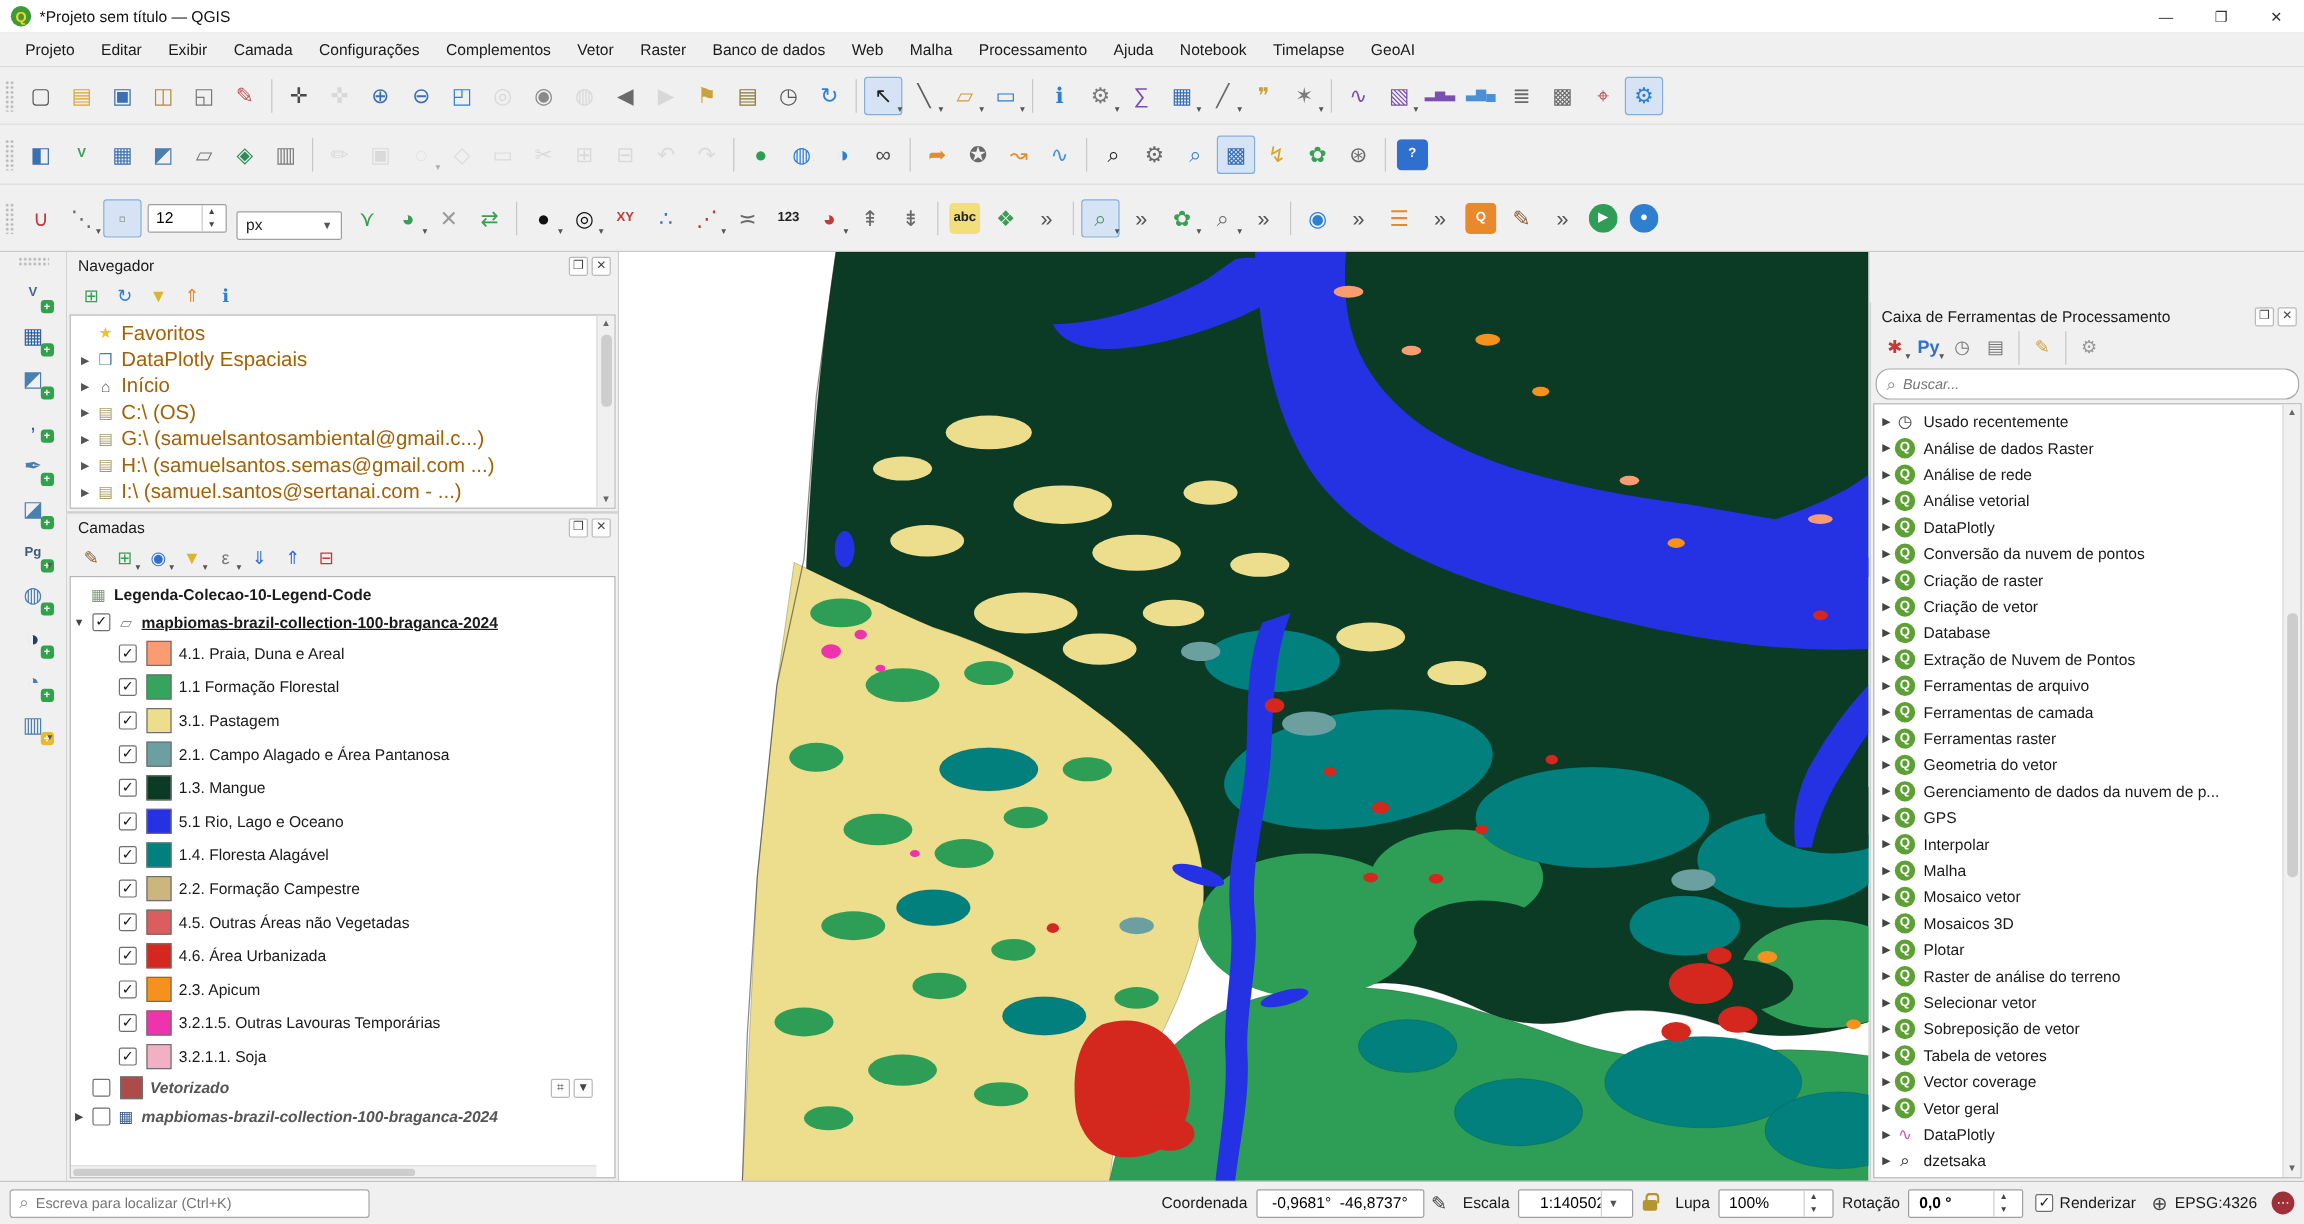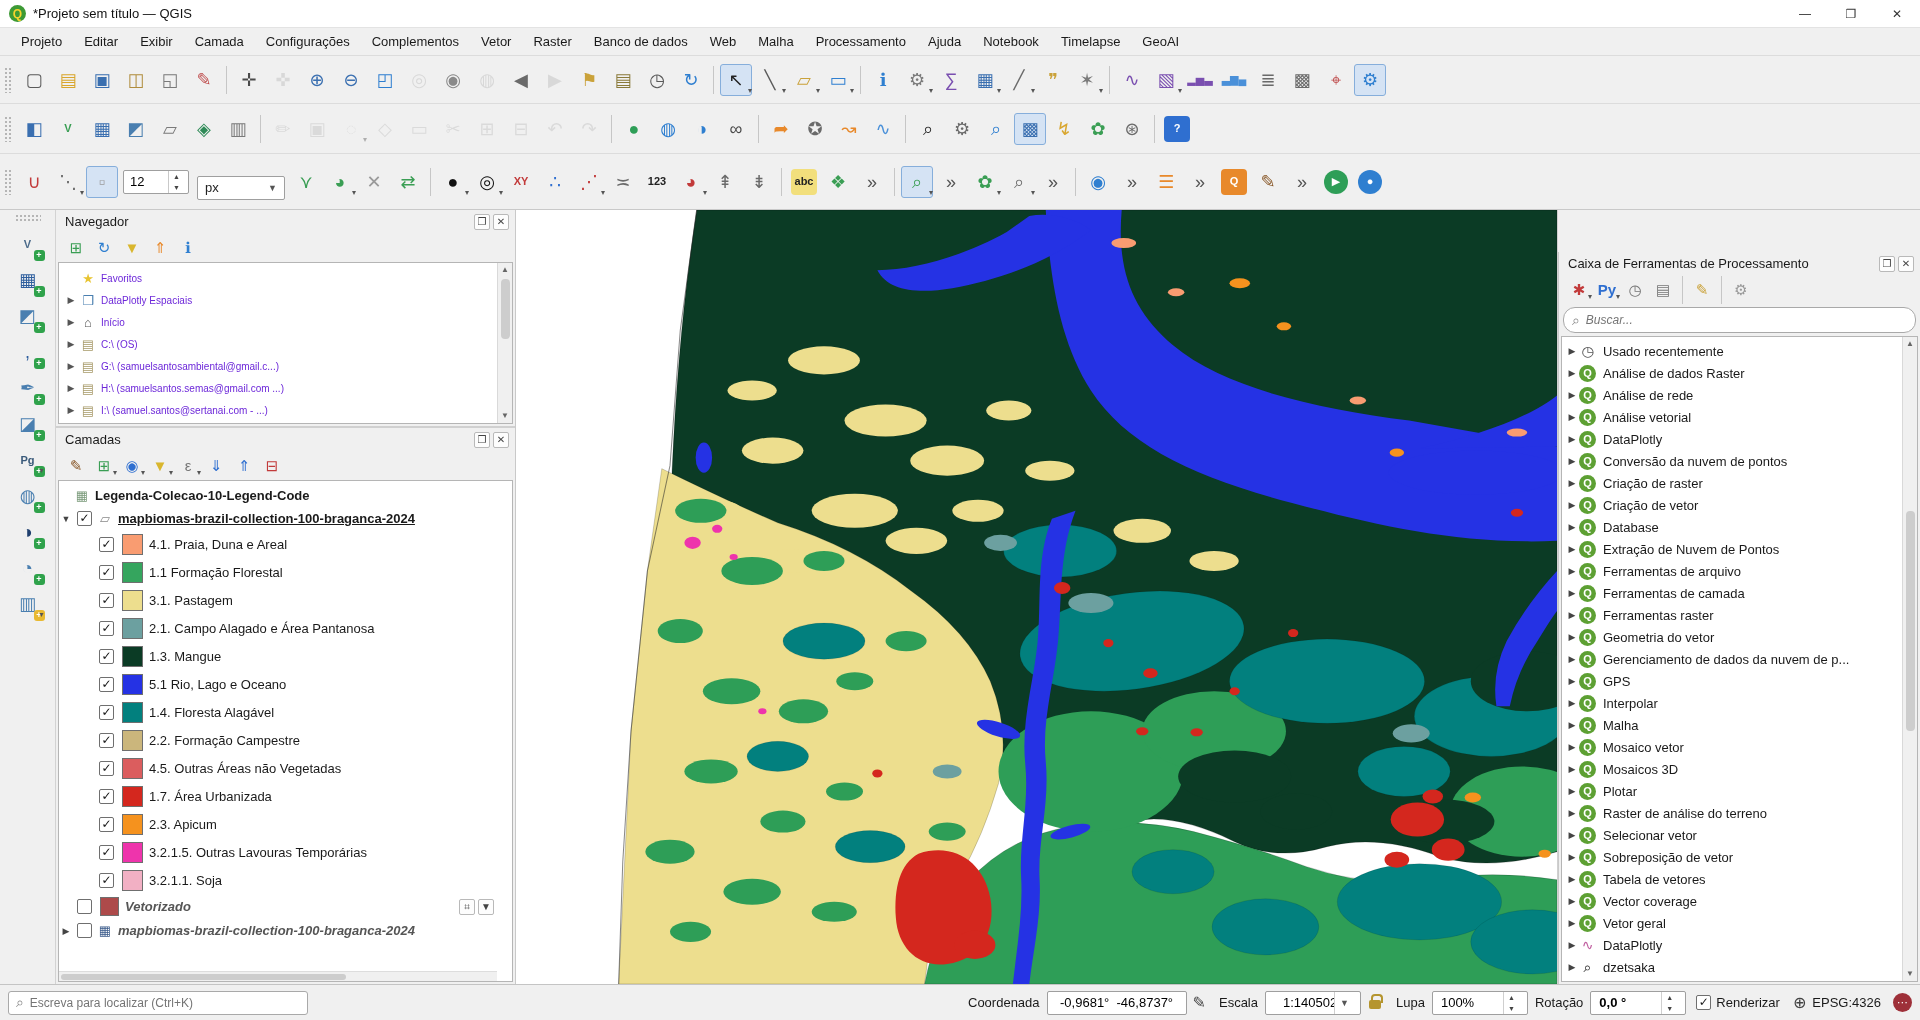--- a/index.html
+++ b/index.html
@@ -58,21 +58,21 @@
   .panel-title { font-size:13px; color:#1a1a1a; flex:1; }
   .panel-btn { width:16px; height:16px; display:flex; align-items:center; justify-content:center; font-size:10px; color:#444; margin-left:3px; border:1px solid #b9b9b9; background:#fdfdfd; border-radius:2px; }
   .panel-tools { height:29px; display:flex; align-items:center; padding-left:6px; }
   .panel-tools .tb-icon { width:26px; height:24px; }
   .panel-tools .tb-icon .glyph { font-size:15px; }
   .tree { flex:1; background:#fff; border:1px solid #b5b5b5; margin:0 2px 2px 2px; position:relative; overflow:hidden; }
 
   .nav-row { height:22px; display:flex; align-items:center; }
   .nav-arrow { width:16px; text-align:center; font-size:9px; color:#555; margin-left:4px; }
   .nav-ic { width:18px; text-align:center; font-size:13px; margin-right:4px; }
-  .nav-label { font-size:10px; color:#6d28d9; white-space:nowrap; }
+  .nav-label { font-size:17px; color:#a16207; white-space:nowrap; }
 
   .vscroll { position:absolute; top:0; right:0; width:15px; bottom:0; background:#f0f0f0; border-left:1px solid #d9d9d9; display:flex; flex-direction:column; align-items:center; }
   .vscroll .sa { font-size:8px; color:#666; height:14px; line-height:14px; }
   .vscroll .thumb { width:9px; background:#cdcdcd; border-radius:4px; }
 
   .cam-row { display:flex; align-items:center; }
   .cam-arrow { width:14px; text-align:center; font-size:9px; color:#444; }
   .cbox { width:15px; height:15px; border:1px solid #6f6f6f; background:#fff; border-radius:2px; font-size:12px; line-height:13px; text-align:center; color:#111; margin:0 4px; flex:none; }
   .swatch { width:21px; height:21px; border:1px solid #6f6f6f; margin:0 6px 0 4px; flex:none; }
   .cam-label { font-size:13px; white-space:nowrap; }
@@ -758,21 +758,21 @@
                 <span style="width: 22px; flex: 0 0 auto;"></span>
                 <span class="cbox">✓</span>
                 <span class="swatch" style="background: rgb(219, 93, 94);"></span>
                 <span class="cam-label">4.5. Outras Áreas não Vegetadas</span>
               </div>
               <div class="cam-row" style="height: 28px;">
                 <span class="cam-arrow"></span>
                 <span style="width: 22px; flex: 0 0 auto;"></span>
                 <span class="cbox">✓</span>
                 <span class="swatch" style="background: rgb(212, 39, 30);"></span>
-                <span class="cam-label">1.7. Área Urbanizada</span>
+                <span class="cam-label">4.6. Área Urbanizada</span>
               </div>
               <div class="cam-row" style="height: 28px;">
                 <span class="cam-arrow"></span>
                 <span style="width: 22px; flex: 0 0 auto;"></span>
                 <span class="cbox">✓</span>
                 <span class="swatch" style="background: rgb(245, 146, 30);"></span>
                 <span class="cam-label">2.3. Apicum</span>
               </div>
               <div class="cam-row" style="height: 28px;">
                 <span class="cam-arrow"></span>

